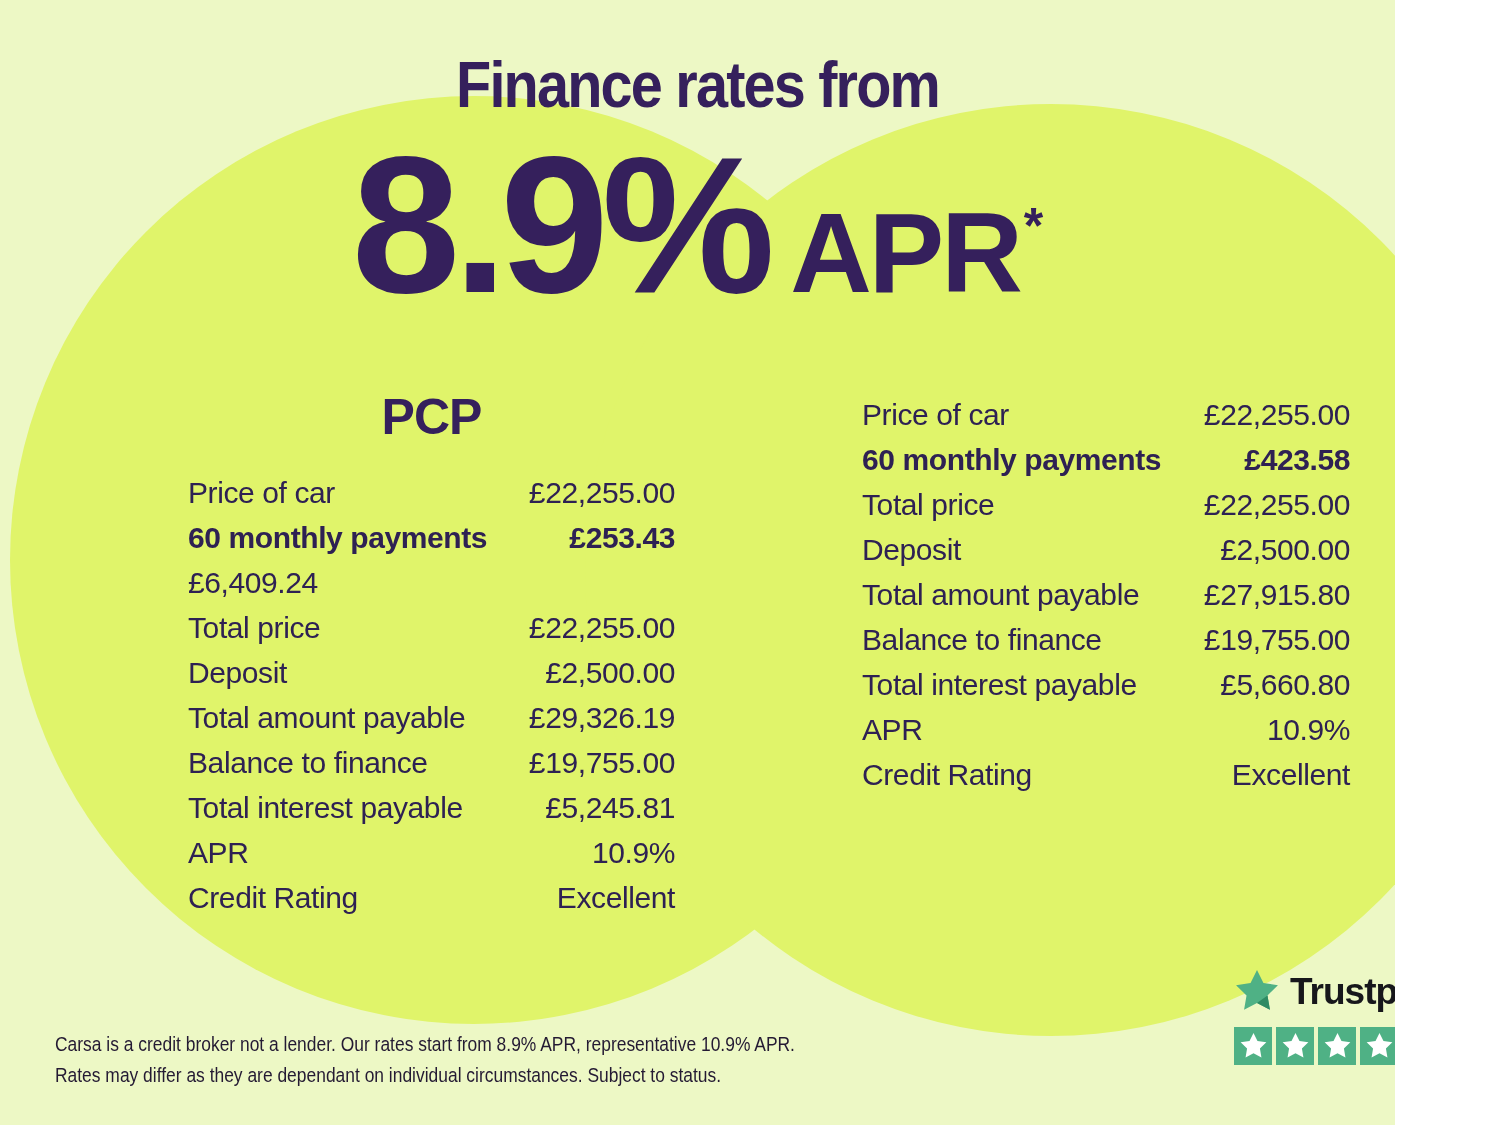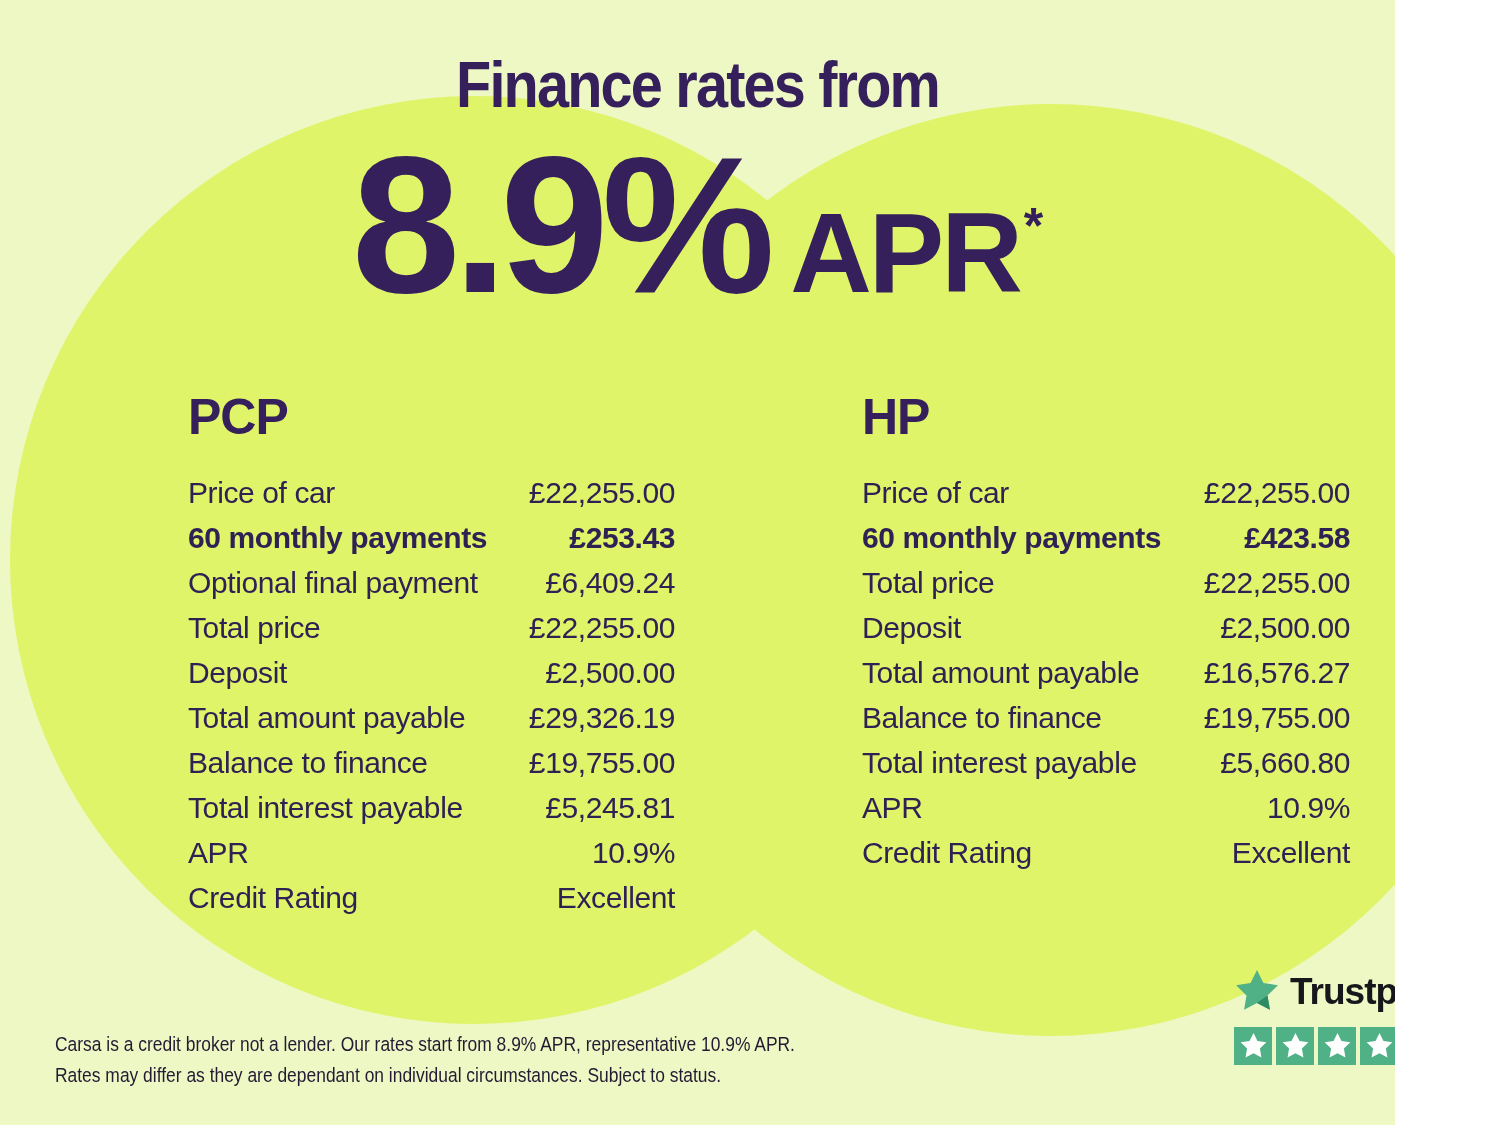--- a/index.html
+++ b/index.html
@@ -27,21 +27,21 @@
     color:var(--heading,#35205C); line-height:1;
   }
   .rate        { font-size:195px; font-weight:800; letter-spacing:-7px;text-align:center; }
   .rate-suffix { font-size:113px; font-weight:800; letter-spacing:-3px; margin-left:22px; }
   .rate-asterisk { font-size:50px; font-weight:800; align-self:flex-start; margin-top:74px; margin-left:4px; }
 
   .fin-table { position:absolute; top:392px; }
   .fin-table.pcp { left:188px; width:487px; }
   .fin-table.hp  { left:862px; width:488px; }
   .table-name {
-    margin:0 0 28px 0; text-align:left;
+    margin:0 0 28px 0; text-align:center;
     font-size:50px; font-weight:800; line-height:1;
     color:var(--heading,#35205C); letter-spacing:-1px;
   }
   .rows { display:block; }
   .row {
     display:flex; justify-content:space-between; align-items:center;
     height:45px; font-size:30px; letter-spacing:-0.4px;
     color:var(--body,#2E2153); font-weight:400;
   }
   .row.bold { font-weight:700; }
@@ -91,21 +91,20 @@
     <div class="rows">
         <div class="row">
     <span class="label">Price of car</span>
     <span class="value">£22,255.00</span>
   </div>
         <div class="row bold">
     <span class="label">60 monthly payments</span>
     <span class="value">£253.43</span>
   </div>
         <div class="row">
-    <span class="label">Optional final payment</span>
     <span class="value">£6,409.24</span>
   </div>
         <div class="row">
     <span class="label">Total price</span>
     <span class="value">£22,255.00</span>
   </div>
         <div class="row">
     <span class="label">Deposit</span>
     <span class="value">£2,500.00</span>
   </div>
@@ -126,41 +125,40 @@
     <span class="value">10.9%</span>
   </div>
         <div class="row">
     <span class="label">Credit Rating</span>
     <span class="value">Excellent</span>
   </div>
       </div>
   </section>
 
   <section class="fin-table hp">
-    <h2 class="table-name">HP</h2>
     <div class="rows">
         <div class="row">
     <span class="label">Price of car</span>
     <span class="value">£22,255.00</span>
   </div>
         <div class="row bold">
     <span class="label">60 monthly payments</span>
     <span class="value">£423.58</span>
   </div>
         <div class="row">
     <span class="label">Total price</span>
     <span class="value">£22,255.00</span>
   </div>
         <div class="row">
     <span class="label">Deposit</span>
     <span class="value">£2,500.00</span>
   </div>
         <div class="row">
     <span class="label">Total amount payable</span>
-    <span class="value">£16,576.27</span>
+    <span class="value">£27,915.80</span>
   </div>
         <div class="row">
     <span class="label">Balance to finance</span>
     <span class="value">£19,755.00</span>
   </div>
         <div class="row">
     <span class="label">Total interest payable</span>
     <span class="value">£5,660.80</span>
   </div>
         <div class="row">

